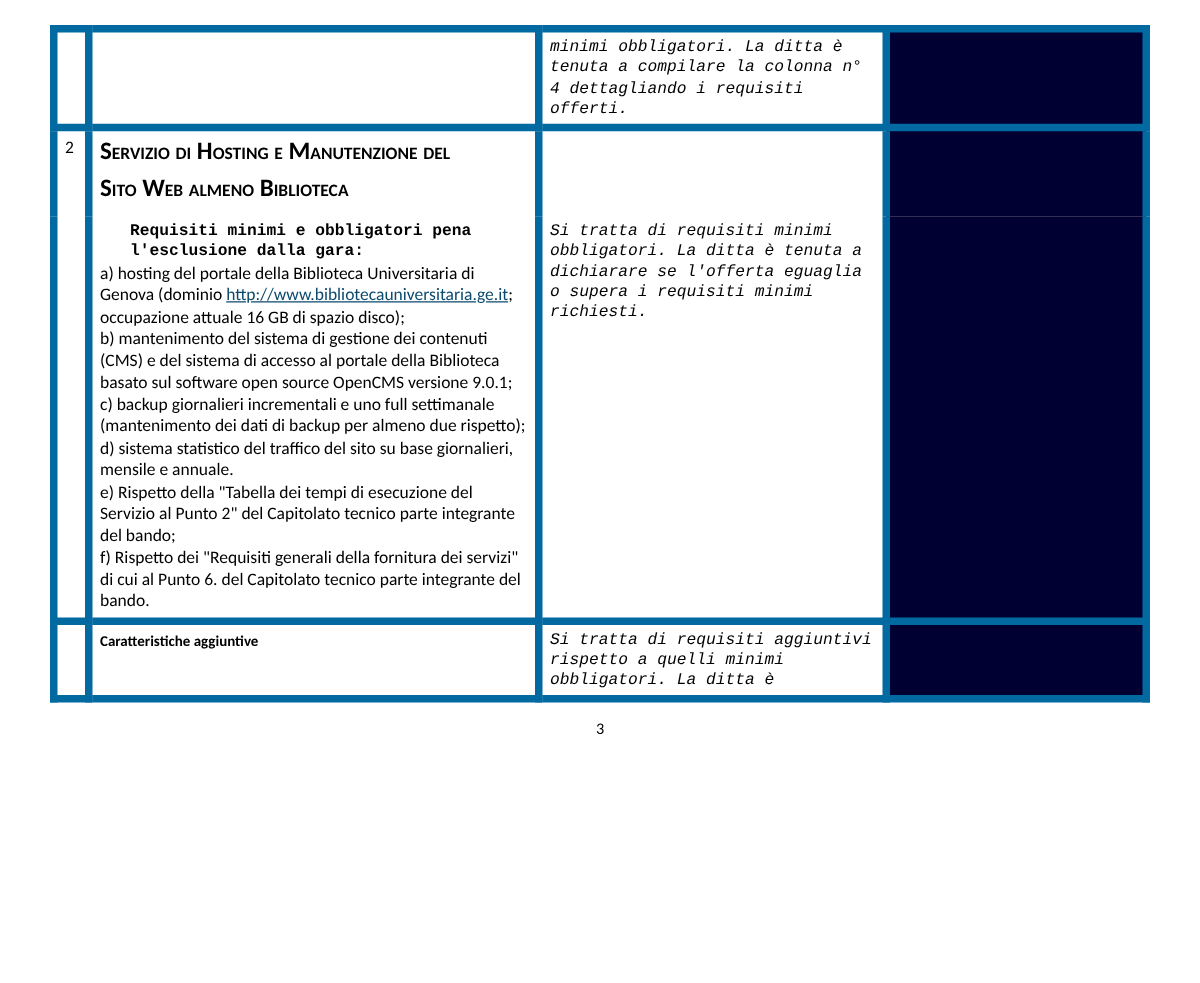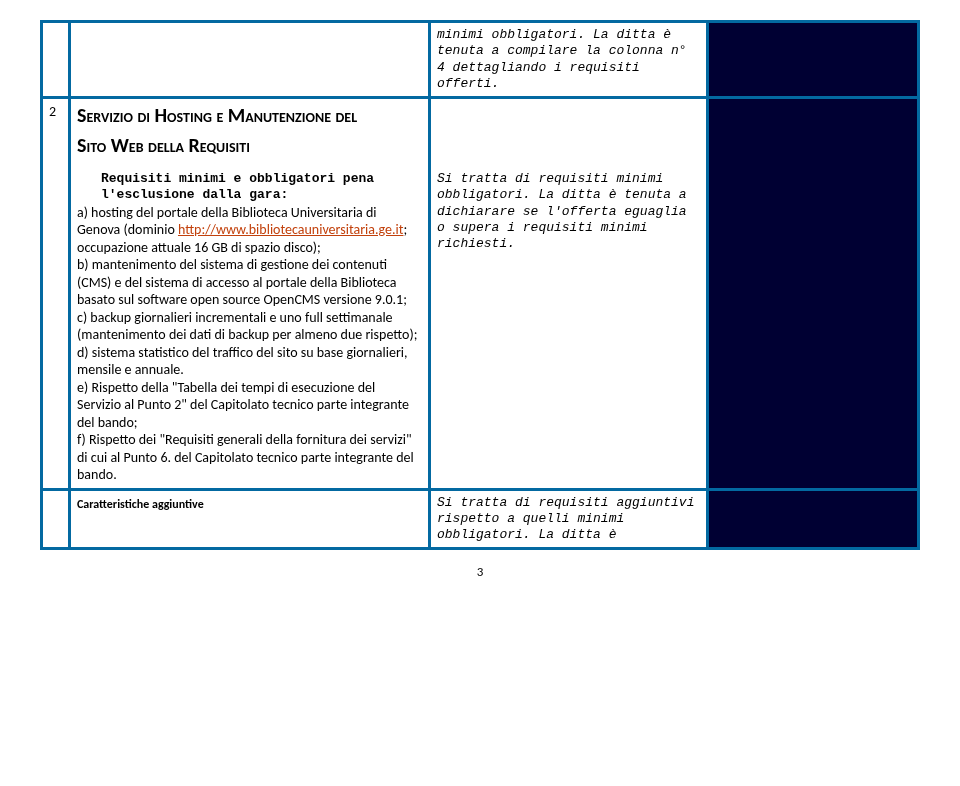--- a/index.html
+++ b/index.html
@@ -13,21 +13,21 @@
   }
   .page {
     padding: 20px 40px 30px 40px;
   }
   table.main {
     border-collapse: collapse;
     width: 100%;
     table-layout: fixed;
   }
   table.main td {
-    border: 3px solid #0369a1;
+    border: 6px solid #0369a1;
     vertical-align: top;
     padding: 4px 6px;
   }
   .col-num { width: 28px; }
   .col-a { width: 360px; }
   .col-b { width: 278px; }
   .col-c { width: auto; background: #000033; }
   .heading {
     font-weight: bold;
     font-variant: small-caps;
@@ -45,21 +45,21 @@
     font-family: "Courier New", monospace;
     font-style: italic;
     font-size: 13px;
     line-height: 1.25;
   }
   .body-text {
     font-size: 14px;
     line-height: 1.25;
   }
   .link {
-    color: #c2410c;
+    color: #0c4a6e;
     text-decoration: underline;
     text-align: right;
   }
   .sub-label {
     font-family: Calibri, Arial, sans-serif;
     font-weight: bold;
     font-size: 12px;
   }
   .page-num {
     text-align: center;
@@ -90,21 +90,21 @@
     </td>
     <td></td>
   </tr>
 
   <tr>
     <td rowspan="2">
       <div>2</div>
     </td>
     <td style="border-bottom:none;">
       <div class="heading">Servizio di Hosting e Manutenzione del</div>
-      <div class="heading">Sito Web della Requisiti</div>
+      <div class="heading">Sito Web almeno Biblioteca</div>
     </td>
     <td style="border-bottom:none;"></td>
     <td style="border-bottom:none;"></td>
   </tr>
 
   <tr>
     <td style="border-top:none;">
       <div class="mono-bold">Requisiti minimi e obbligatori pena l'esclusione dalla gara:</div>
       <div class="body-text">
         <span>a) hosting del portale della Biblioteca Universitaria di Genova (dominio </span><span class="link">http://www.bibliotecauniversitaria.ge.it</span><span>; occupazione attuale 16 GB di spazio disco);</span>

